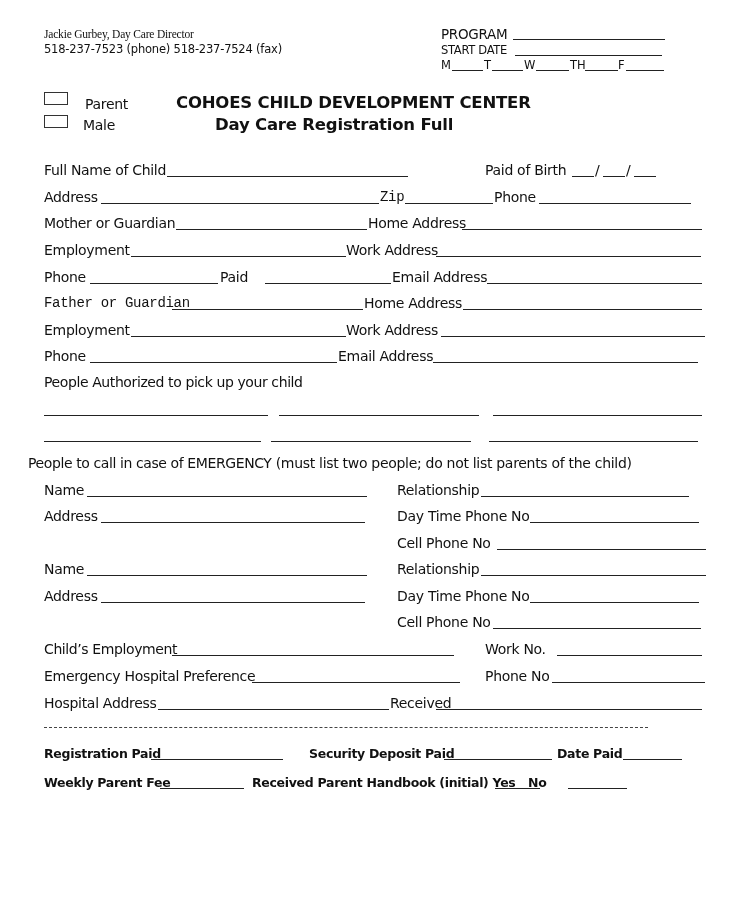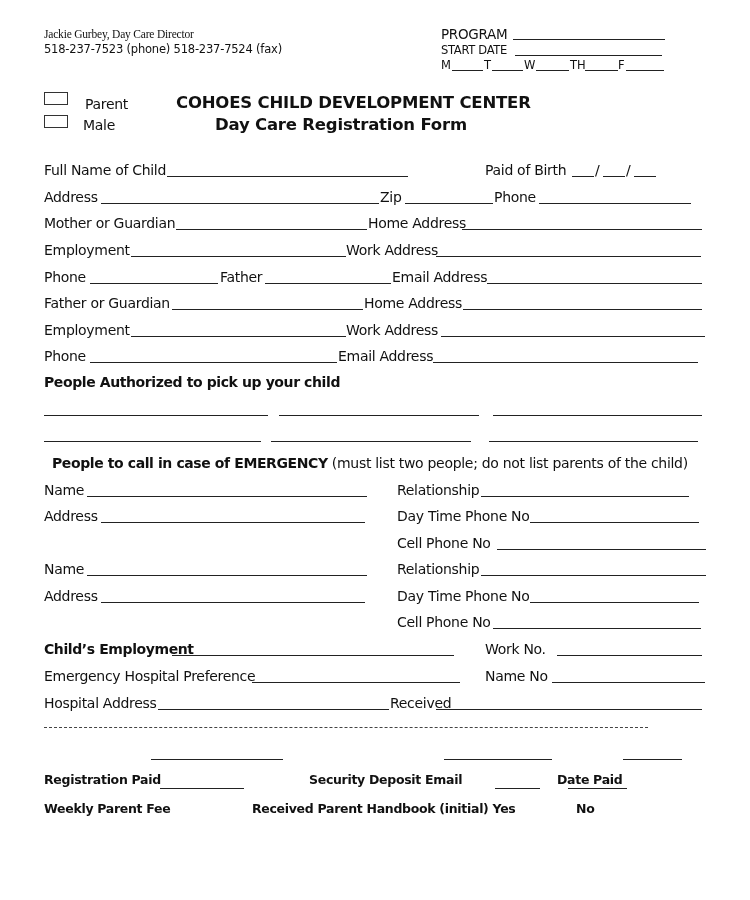--- a/index.html
+++ b/index.html
@@ -1,29 +1,29 @@
 <!DOCTYPE html>
 <html><head>
 <meta charset="utf-8">
 <style>
   html, body { margin:0; padding:0; background:#ffffff; }
   body { width:750px; height:900px; position:relative; overflow:hidden;
          font-family:"DejaVu Sans", "Liberation Sans", sans-serif; color:#111; }
   .abs { position:absolute; white-space:nowrap; }
   .lbl { font-size:14px; line-height:16px; letter-spacing:-0.3px; }
   .sm  { font-size:11.5px; line-height:14px; letter-spacing:-0.2px; }
-  .bold { font-weight:bold; }
+  .bold { font-weight:normal; }
   .line { position:absolute; height:0; border-bottom:1px solid #222; }
   .inp { position:absolute; background:transparent; border:none; outline:none; height:14px;
          font-family:"DejaVu Sans", sans-serif; font-size:12px; padding:0; }
   .cbox { position:absolute; width:22px; height:11px; border:1px solid #333; background:#fff; }
   .title1 { font-size:16.5px; font-weight:bold; letter-spacing:-0.2px; }
   .title2 { font-size:16.5px; font-weight:bold; letter-spacing:-0.2px; }
   .dash { position:absolute; border-top:1px dashed #444; height:0; }
-  .b12 { font-size:12.5px; font-weight:bold; letter-spacing:-0.3px; line-height:14px;margin-top:26px; }
+  .b12 { font-size:12.5px; font-weight:bold; letter-spacing:-0.3px; line-height:14px; }
 </style>
 </head>
 <body>
 
 <div class="abs sm" style="left:44px;top:27px;font-family:Liberation Serif, serif;">Jackie Gurbey, Day Care Director</div>
 <div class="abs sm" style="left:44px;top:42px;">518-237-7523 (phone) 518-237-7524 (fax)</div>
 
 <div class="abs" style="left:441px;top:26px;font-size:13.5px;letter-spacing:-0.3px;">PROGRAM</div>
 <div class="line" style="left:513px;top:39px;width:152px;"></div>
 <input class="inp" style="left: 513px; top: 25px; width: 152px;">
@@ -49,39 +49,39 @@
   <div class="line" style="left:626px;top:70px;width:38px;"></div>
   <input class="inp" style="left: 626px; top: 57px; width: 38px;">
 </div>
 
 <div class="cbox" style="left:44px;top:92px;"></div>
 <div class="abs lbl" style="left:85px;top:96px;">Parent</div>
 <div class="cbox" style="left:44px;top:115px;"></div>
 <div class="abs lbl" style="left:83px;top:117px;">Male</div>
 
 <div class="abs title1" style="left:176px;top:93px;">COHOES CHILD DEVELOPMENT CENTER</div>
-<div class="abs title2" style="left:215px;top:115px;">Day Care Registration Form</div>
+<div class="abs title2" style="left:215px;top:115px;">Day Care Registration Full</div>
 
 <div class="abs lbl" style="left:44px;top:162px;">Full Name of Child</div>
 <div class="line" style="left:167px;top:176px;width:241px;"></div>
 <input class="inp" style="left: 167px; top: 162px; width: 241px;">
 <div class="abs lbl" style="left:485px;top:162px;">Paid of Birth</div>
 <div class="line" style="left:572px;top:176px;width:22px;"></div>
 <input class="inp" style="left: 572px; top: 162px; width: 22px;">
 <div class="abs lbl" style="left:595px;top:162px;">/</div>
 <div class="line" style="left:603px;top:176px;width:22px;"></div>
 <input class="inp" style="left: 603px; top: 162px; width: 22px;">
 <div class="abs lbl" style="left:626px;top:162px;">/</div>
 <div class="line" style="left:634px;top:176px;width:22px;"></div>
 <input class="inp" style="left: 634px; top: 162px; width: 22px;">
 
 <div class="abs lbl" style="left:44px;top:189px;">Address</div>
 <div class="line" style="left:101px;top:203px;width:278px;"></div>
 <input class="inp" style="left: 101px; top: 189px; width: 278px;">
-<div class="abs lbl" style="left:380px;top:189px;">Zip</div>
+<div class="abs lbl" style="left:380px;top:189px;font-family:Liberation Mono, monospace;">Zip</div>
 <div class="line" style="left:405px;top:203px;width:88px;"></div>
 <input class="inp" style="left: 405px; top: 189px; width: 88px;">
 <div class="abs lbl" style="left:494px;top:189px;">Phone</div>
 <div class="line" style="left:539px;top:203px;width:152px;"></div>
 <input class="inp" style="left: 539px; top: 189px; width: 152px;">
 
 <div class="abs lbl" style="left:44px;top:215px;">Mother or Guardian</div>
 <div class="line" style="left:176px;top:229px;width:191px;"></div>
 <input class="inp" style="left: 176px; top: 215px; width: 191px;">
 <div class="abs lbl" style="left:368px;top:215px;">Home Address</div>
@@ -91,28 +91,28 @@
 <div class="abs lbl" style="left:44px;top:242px;">Employment</div>
 <div class="line" style="left:131px;top:256px;width:215px;"></div>
 <input class="inp" style="left: 131px; top: 242px; width: 215px;">
 <div class="abs lbl" style="left:346px;top:242px;">Work Address</div>
 <div class="line" style="left:436px;top:256px;width:265px;"></div>
 <input class="inp" style="left: 436px; top: 242px; width: 265px;">
 
 <div class="abs lbl" style="left:44px;top:269px;">Phone</div>
 <div class="line" style="left:90px;top:283px;width:128px;"></div>
 <input class="inp" style="left: 90px; top: 269px; width: 128px;">
-<div class="abs lbl" style="left:220px;top:269px;">Father</div>
+<div class="abs lbl" style="left:220px;top:269px;">Paid</div>
 <div class="line" style="left:265px;top:283px;width:126px;"></div>
 <input class="inp" style="left: 265px; top: 269px; width: 126px;">
 <div class="abs lbl" style="left:392px;top:269px;">Email Address</div>
 <div class="line" style="left:487px;top:283px;width:215px;"></div>
 <input class="inp" style="left: 487px; top: 269px; width: 215px;">
 
-<div class="abs lbl" style="left:44px;top:295px;">Father or Guardian</div>
+<div class="abs lbl" style="left:44px;top:295px;font-family:Liberation Mono, monospace;">Father or Guardian</div>
 <div class="line" style="left:172px;top:309px;width:191px;"></div>
 <input class="inp" style="left: 172px; top: 295px; width: 191px;">
 <div class="abs lbl" style="left:364px;top:295px;">Home Address</div>
 <div class="line" style="left:463px;top:309px;width:239px;"></div>
 <input class="inp" style="left: 463px; top: 295px; width: 239px;">
 
 <div class="abs lbl" style="left:44px;top:322px;">Employment</div>
 <div class="line" style="left:131px;top:336px;width:215px;"></div>
 <input class="inp" style="left: 131px; top: 322px; width: 215px;">
 <div class="abs lbl" style="left:346px;top:322px;">Work Address</div>
@@ -133,21 +133,21 @@
 <input class="inp" style="left: 279px; top: 401px; width: 200px;">
 <div class="line" style="left:493px;top:415px;width:209px;"></div>
 <input class="inp" style="left: 493px; top: 401px; width: 209px;">
 <div class="line" style="left:44px;top:441px;width:217px;"></div>
 <input class="inp" style="left: 44px; top: 427px; width: 217px;">
 <div class="line" style="left:271px;top:441px;width:200px;"></div>
 <input class="inp" style="left: 271px; top: 427px; width: 200px;">
 <div class="line" style="left:489px;top:441px;width:209px;"></div>
 <input class="inp" style="left: 489px; top: 427px; width: 209px;">
 
-<div class="abs lbl" style="left:52px;top:455px;">
+<div class="abs lbl" style="left:28px;top:455px;">
   <span class="bold" style="letter-spacing:-0.4px;">People to call in case of EMERGENCY</span>
   <span>(must list two people; do not list parents of the child)</span>
 </div>
 
 <div class="abs lbl" style="left:44px;top:482px;">Name</div>
 <div class="line" style="left:87px;top:496px;width:280px;"></div>
 <input class="inp" style="left: 87px; top: 482px; width: 280px;">
 <div class="abs lbl" style="left:397px;top:482px;">Relationship</div>
 <div class="line" style="left:481px;top:496px;width:208px;"></div>
 <input class="inp" style="left: 481px; top: 482px; width: 208px;">
@@ -184,44 +184,44 @@
 <div class="abs lbl bold" style="left:44px;top:641px;letter-spacing:-0.4px;">Child’s Employment</div>
 <div class="line" style="left:172px;top:655px;width:282px;"></div>
 <input class="inp" style="left: 172px; top: 641px; width: 282px;">
 <div class="abs lbl" style="left:485px;top:641px;">Work No.</div>
 <div class="line" style="left:557px;top:655px;width:145px;"></div>
 <input class="inp" style="left: 557px; top: 641px; width: 145px;">
 
 <div class="abs lbl" style="left:44px;top:668px;">Emergency Hospital Preference</div>
 <div class="line" style="left:252px;top:682px;width:208px;"></div>
 <input class="inp" style="left: 252px; top: 668px; width: 208px;">
-<div class="abs lbl" style="left:485px;top:668px;">Name No</div>
+<div class="abs lbl" style="left:485px;top:668px;">Phone No</div>
 <div class="line" style="left:552px;top:682px;width:153px;"></div>
 <input class="inp" style="left: 552px; top: 668px; width: 153px;">
 
 <div class="abs lbl" style="left:44px;top:695px;">Hospital Address</div>
 <div class="line" style="left:158px;top:709px;width:231px;"></div>
 <input class="inp" style="left: 158px; top: 695px; width: 231px;">
 <div class="abs lbl" style="left:390px;top:695px;">Received</div>
 <div class="line" style="left:436px;top:709px;width:266px;"></div>
 <input class="inp" style="left: 436px; top: 695px; width: 266px;">
 
 <div class="dash" style="left:44px;top:727px;width:604px;"></div>
 
 <div class="abs b12" style="left:44px;top:747px;">Registration Paid</div>
 <div class="line" style="left:151px;top:759px;width:132px;"></div>
 <input class="inp" style="left: 151px; top: 745px; width: 132px;">
-<div class="abs b12" style="left:309px;top:747px;">Security Deposit Email</div>
+<div class="abs b12" style="left:309px;top:747px;">Security Deposit Paid</div>
 <div class="line" style="left:444px;top:759px;width:108px;"></div>
 <input class="inp" style="left: 444px; top: 745px; width: 108px;">
 <div class="abs b12" style="left:557px;top:747px;">Date Paid</div>
 <div class="line" style="left:623px;top:759px;width:59px;"></div>
 <input class="inp" style="left: 623px; top: 745px; width: 59px;">
 
 <div class="abs b12" style="left:44px;top:776px;">Weekly Parent Fee</div>
 <div class="line" style="left:160px;top:788px;width:84px;"></div>
 <input class="inp" style="left: 160px; top: 774px; width: 84px;">
 <div class="abs b12" style="left:252px;top:776px;">Received Parent Handbook (initial) Yes</div>
 <div class="line" style="left:495px;top:788px;width:45px;"></div>
 <input class="inp" style="left: 495px; top: 774px; width: 45px;">
-<div class="abs b12" style="left:576px;top:776px;text-align:center;">No</div>
+<div class="abs b12" style="left:528px;top:776px;text-align:center;">No</div>
 <div class="line" style="left:568px;top:788px;width:59px;"></div>
 <input class="inp" style="left: 568px; top: 774px; width: 59px;">
 
 </body></html>

